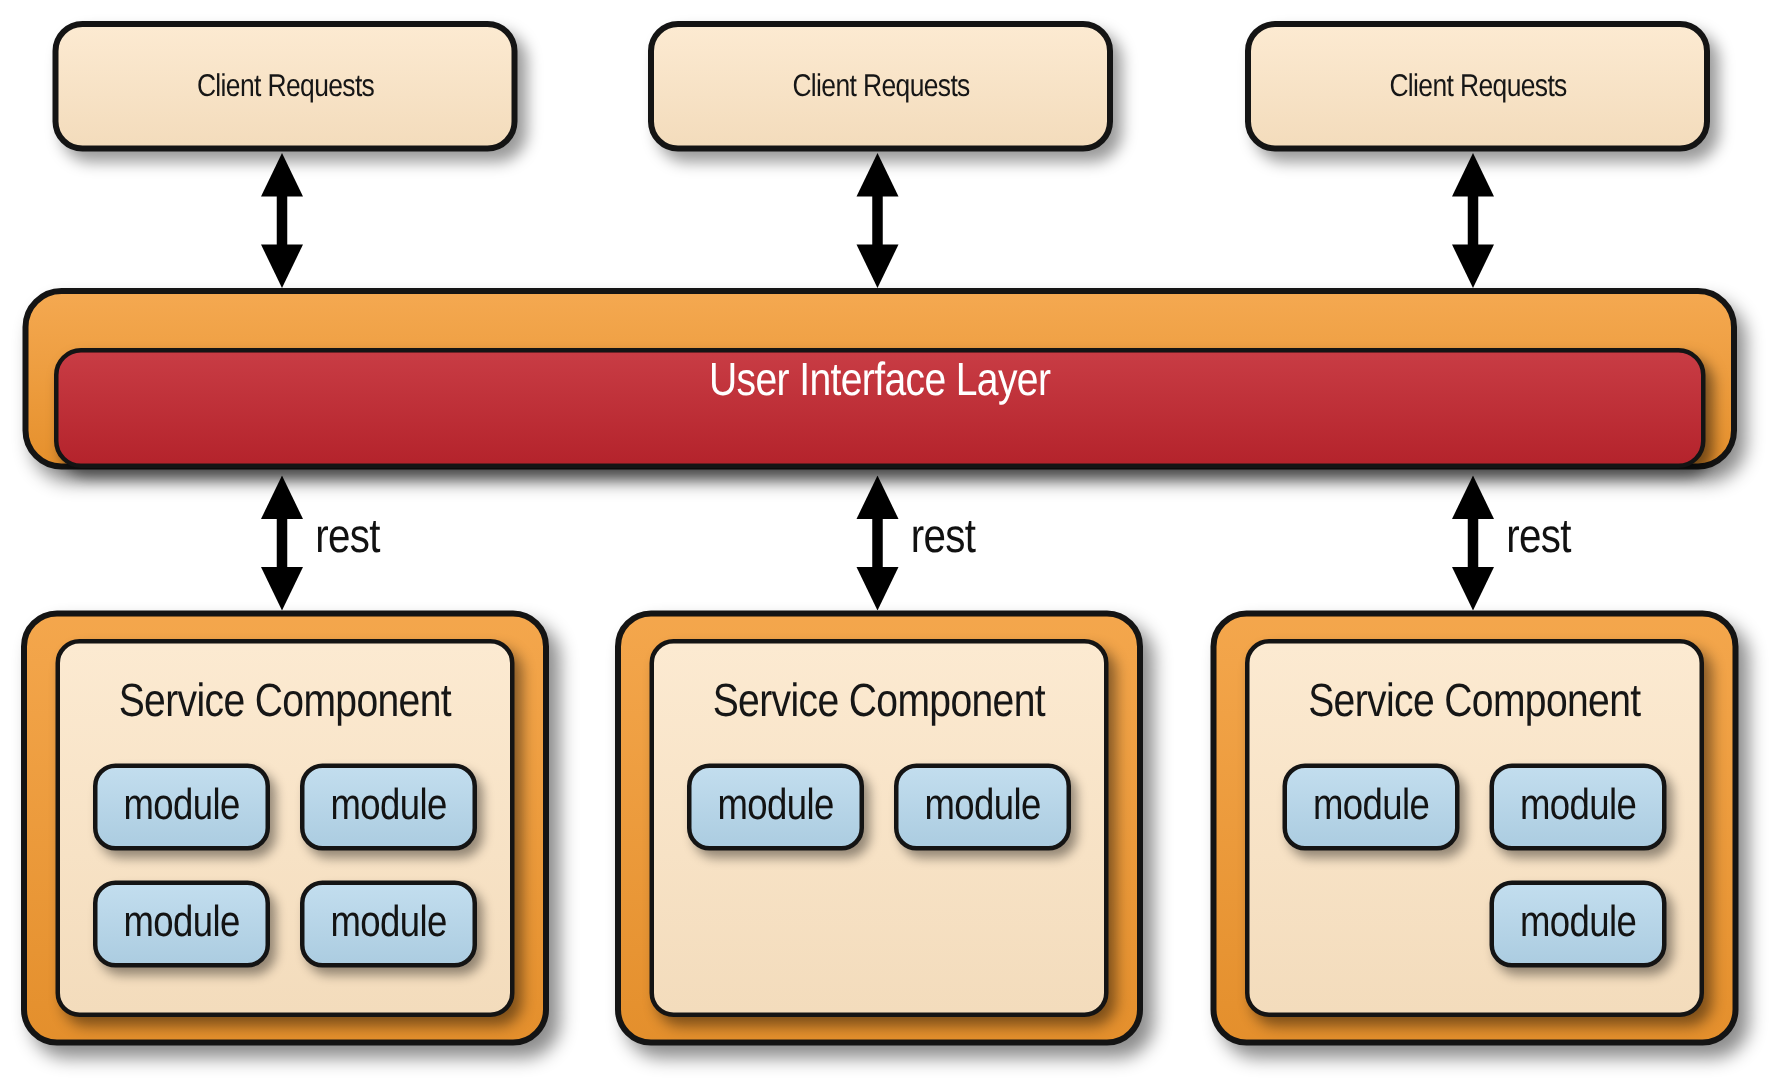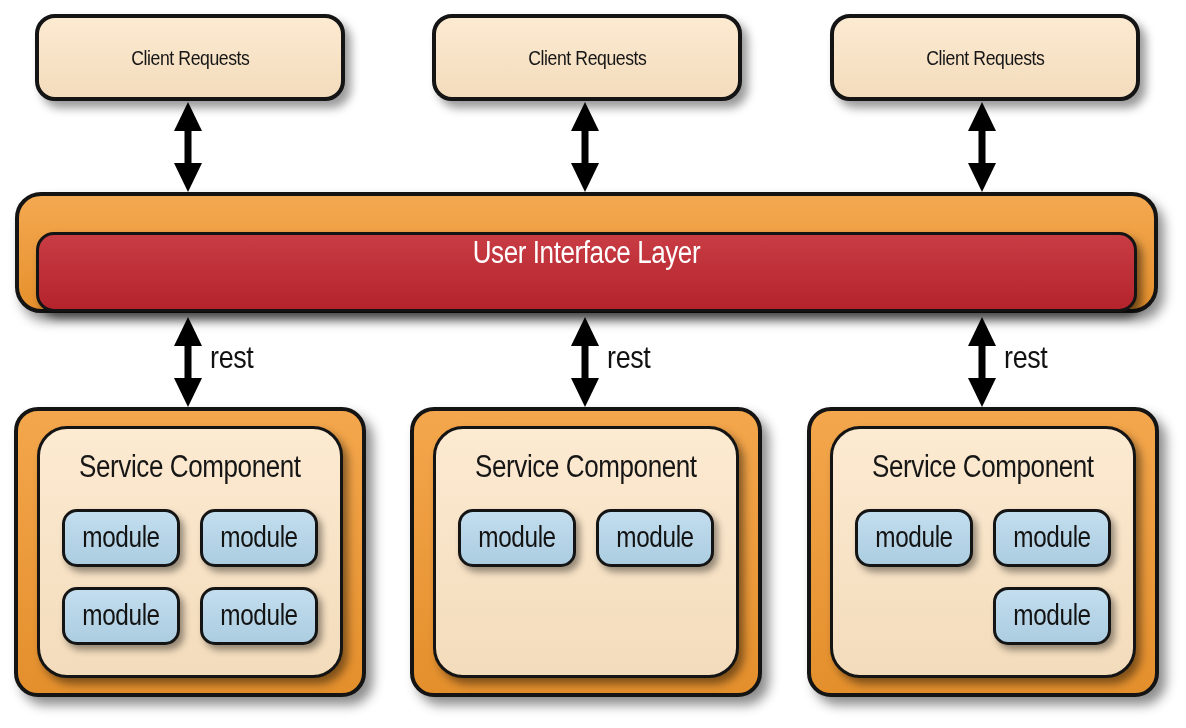--- a/index.html
+++ b/index.html
@@ -104,21 +104,21 @@
   .sc-inner {
     position: absolute;
     left: 19px;
     right: 19px;
     top: 15px;
     bottom: 15px;
     box-sizing: border-box;
     background-color: var(--box-fill-cream, #FBE3C2);
     background-image: linear-gradient(180deg, rgba(255,255,255,0.25), rgba(0,0,0,0.03));
     border: 3px solid var(--border-black, #141414);
-    border-radius: 30px;
+    border-radius: 16px;
     box-shadow: 5px 6px 9px rgba(0,0,0,0.45);
   }
   .sc-title {
     margin-top: 20px;
     text-align: center;
     font-size: 31px;
     color: #161616;
     line-height: 1.15;
   }
   .module-grid {

